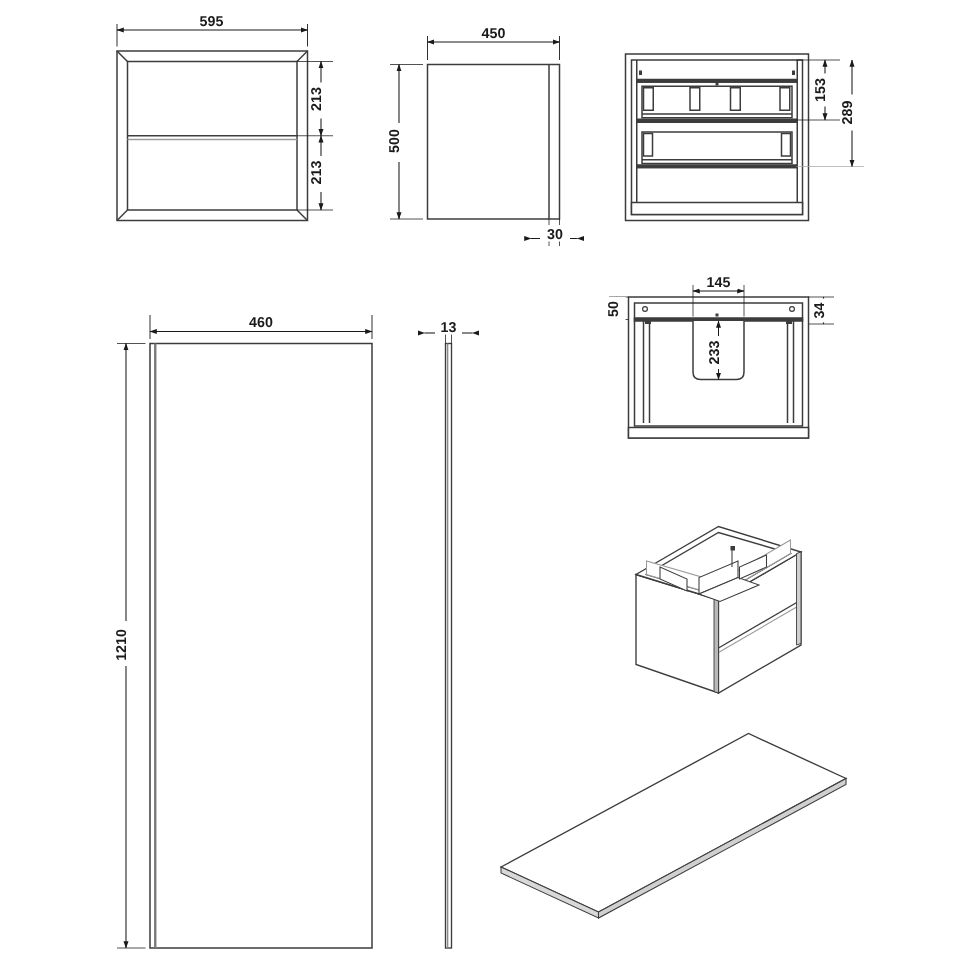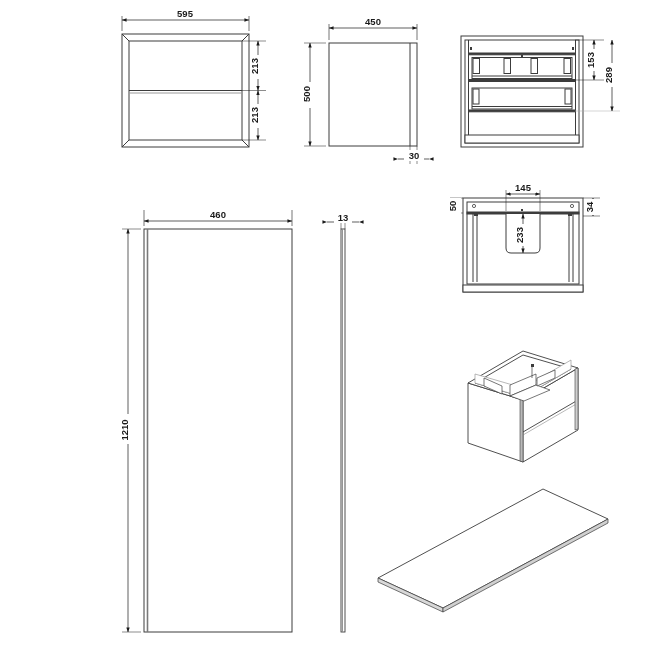--- a/index.html
+++ b/index.html
@@ -9,21 +9,20 @@
   }
   body {
     font-family: "Liberation Sans", sans-serif;
   }
   #sheet {
     position: relative;
     width: 576px;
     height: 650px;
     background: #ffffff;
     overflow: hidden;
-    padding-left: 44px;
   }
   #sheet svg {
     display: block;
   }
   text {
     font-family: "Liberation Sans", sans-serif;
     font-size: 9px;
     fill: #1a1a1a;
     font-weight: bold;
   }

